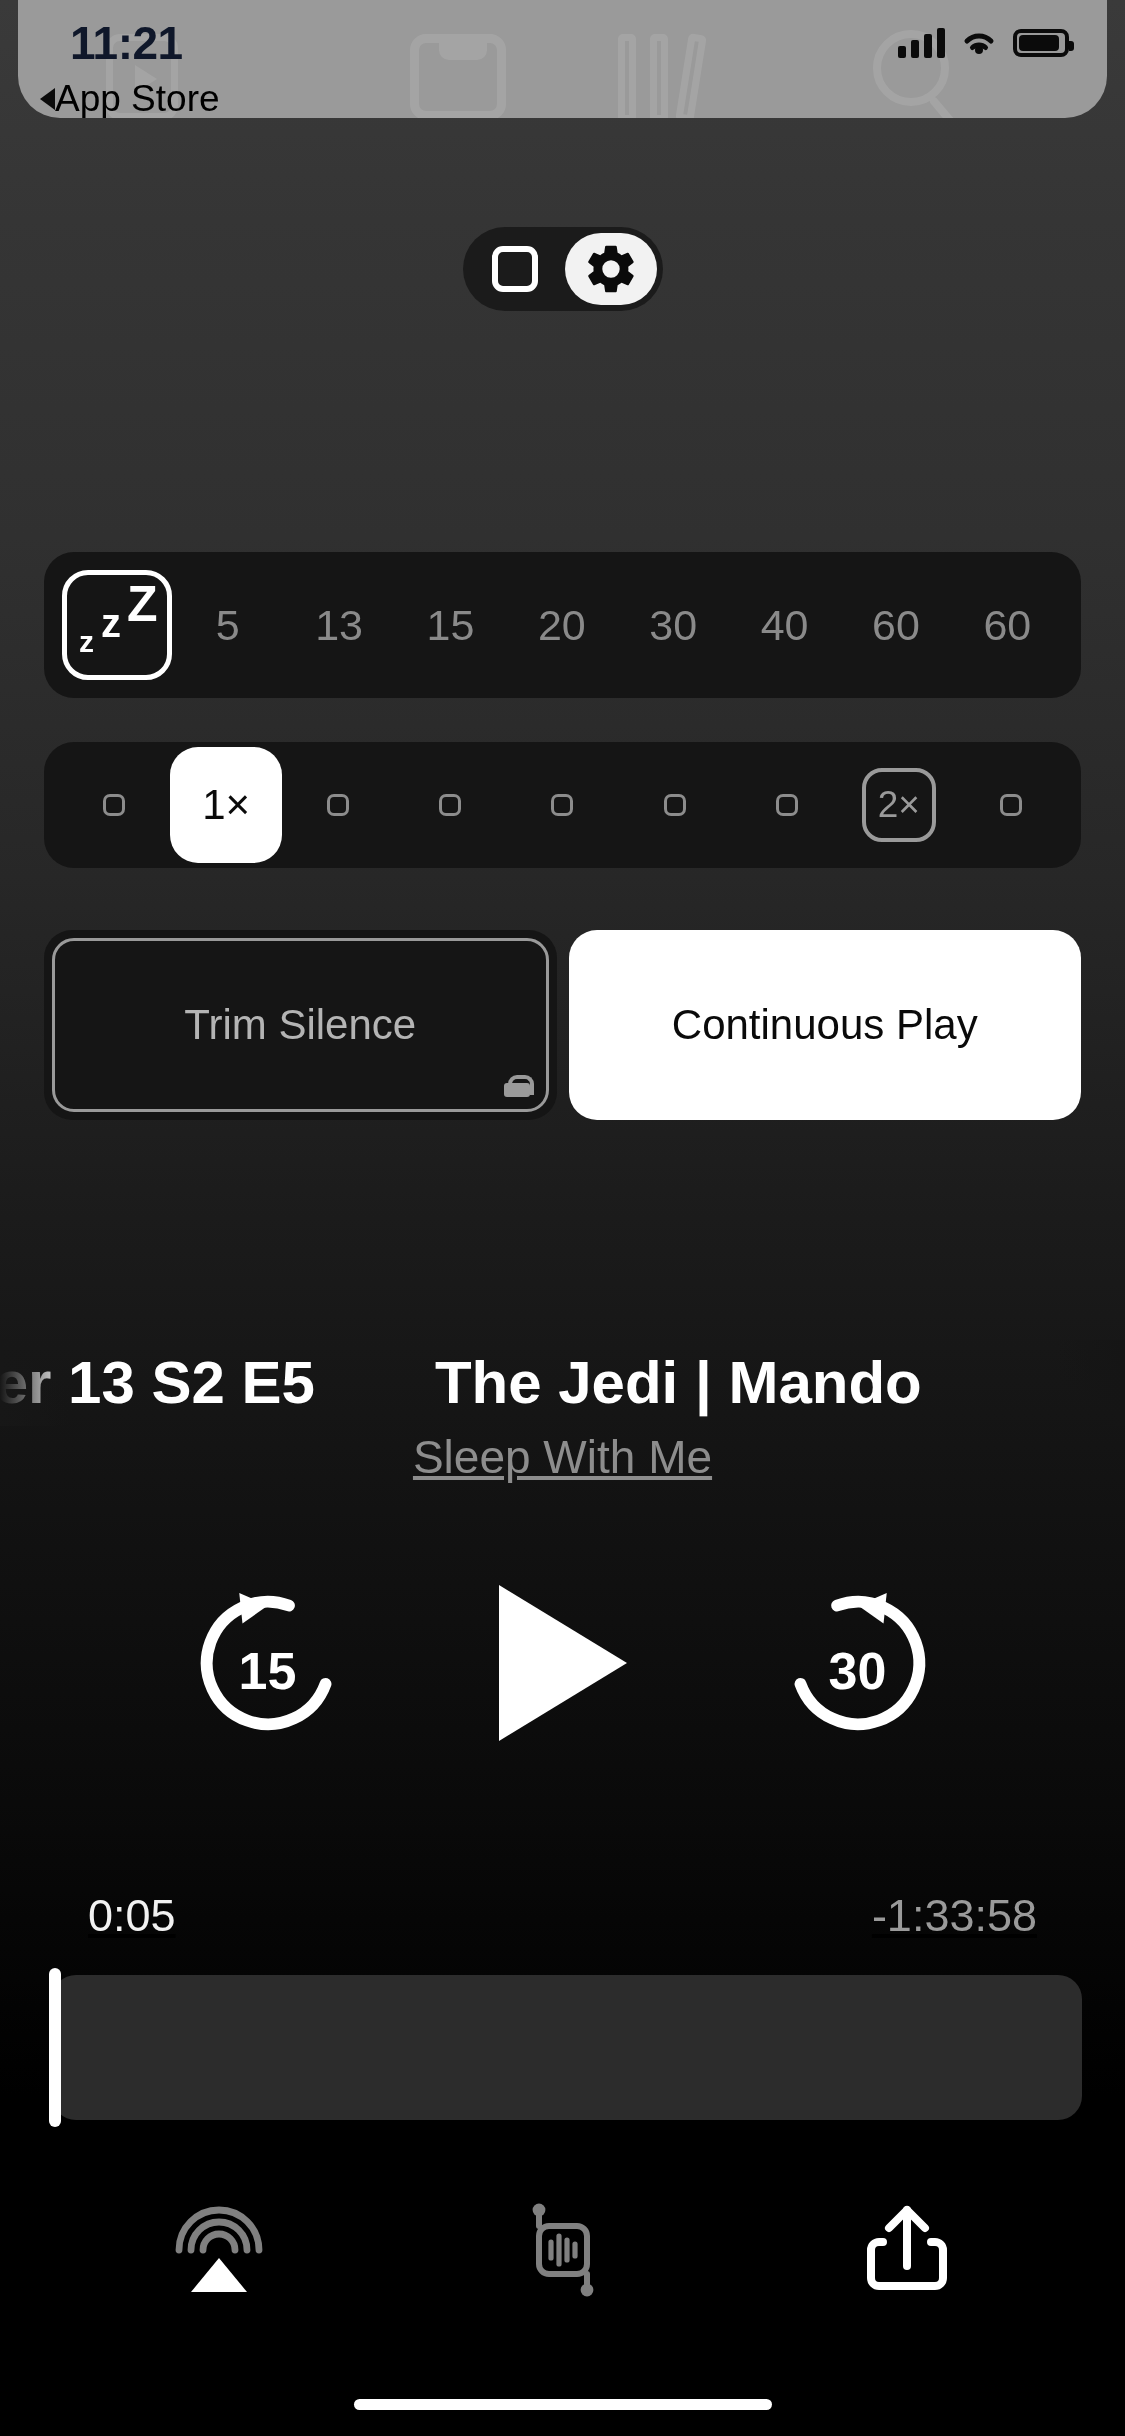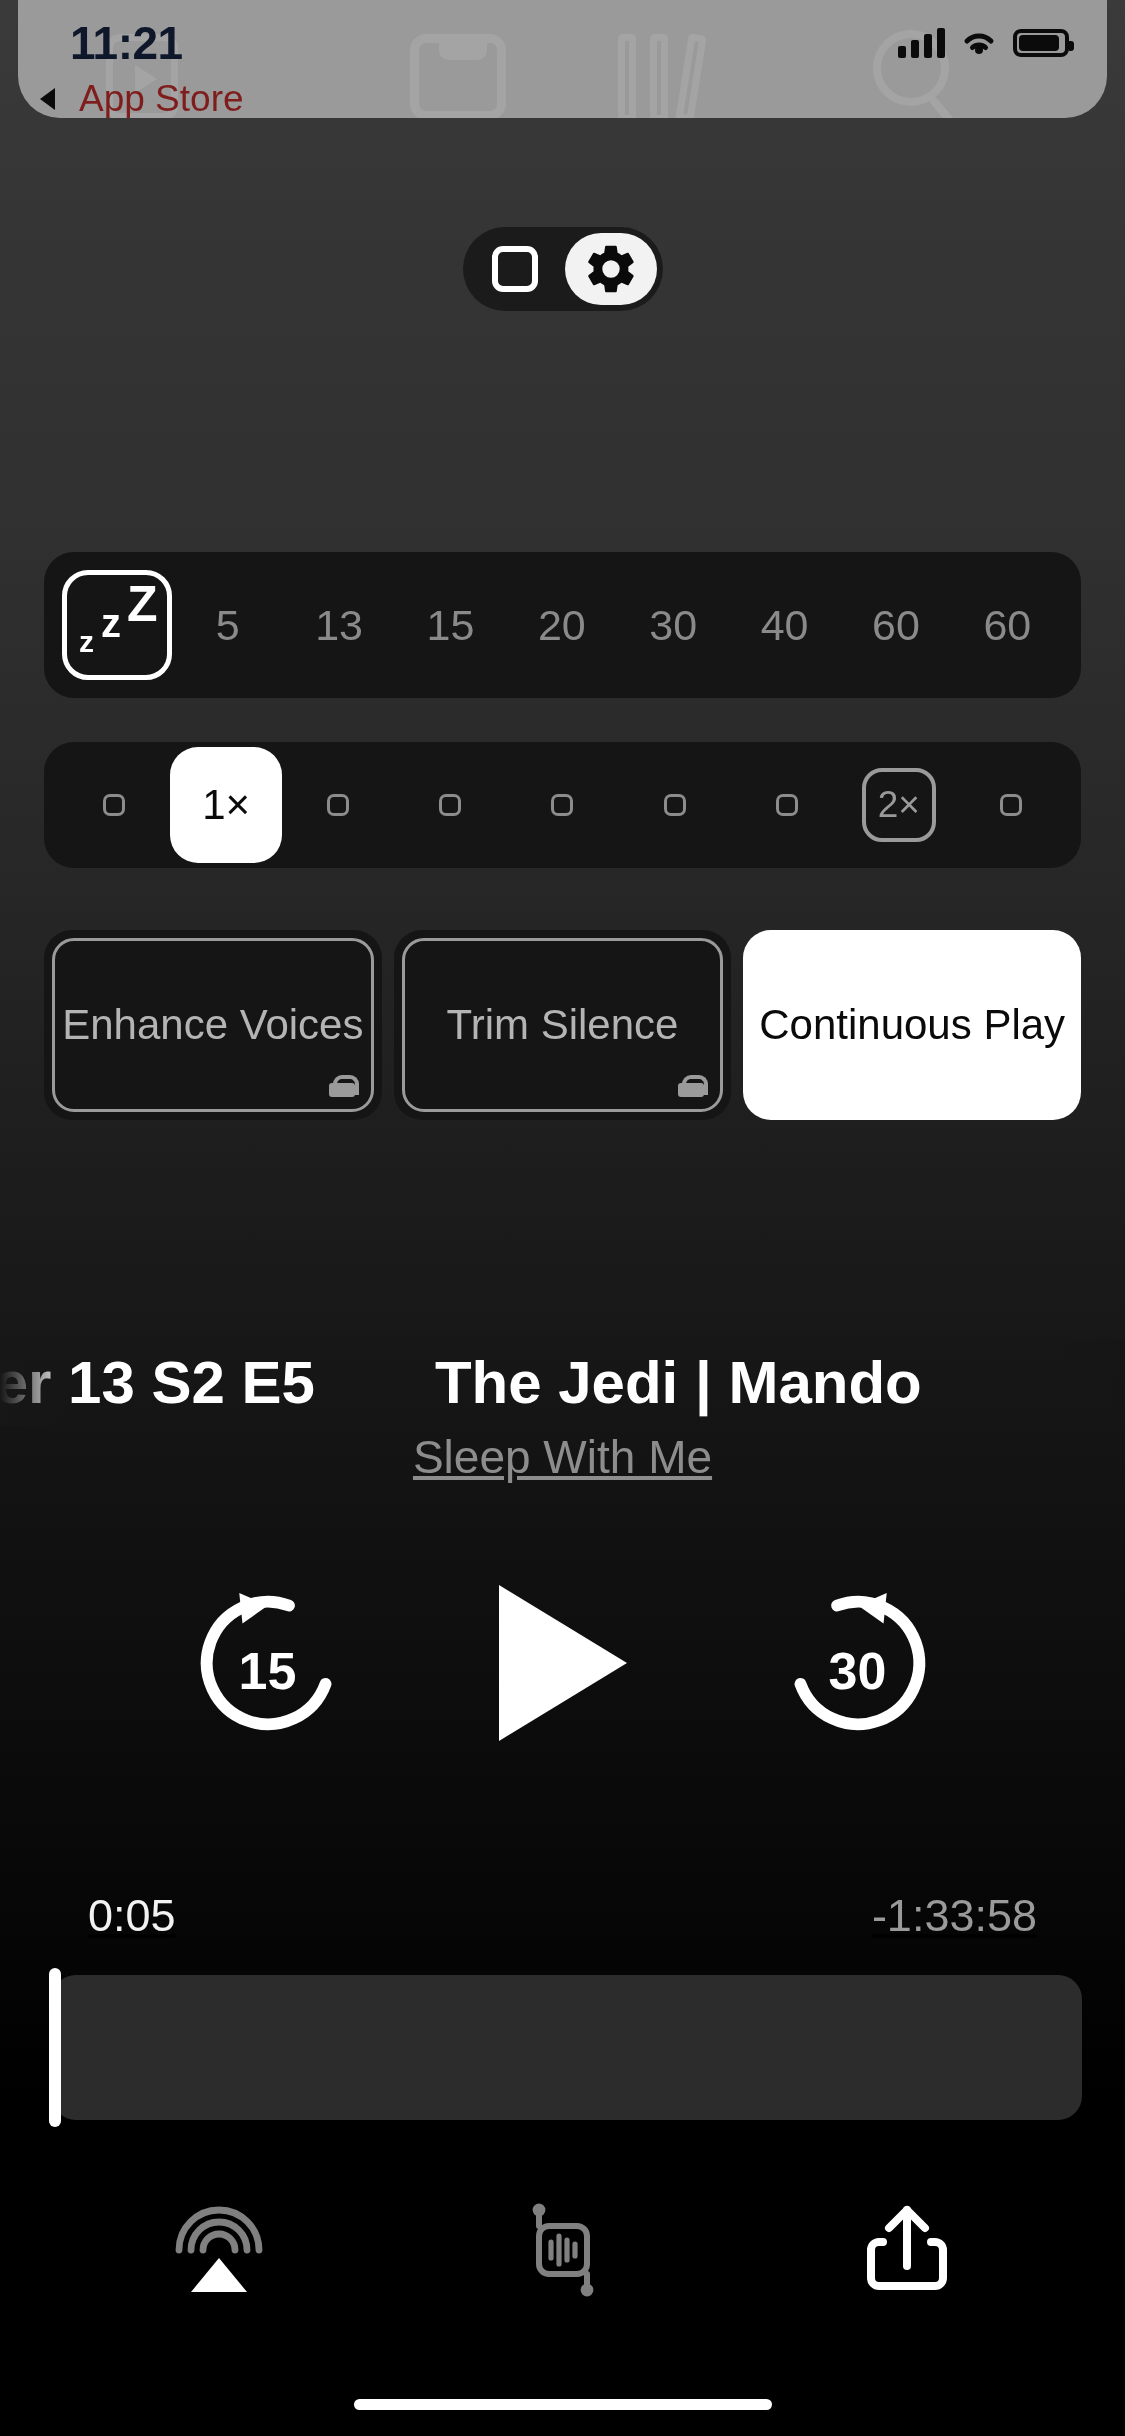--- a/index.html
+++ b/index.html
@@ -35,22 +35,22 @@
   .g-books i:nth-child(3){left:64px;transform:rotate(9deg);}
   .g-search{ left:855px; top:30px; width:76px; height:76px; border:8px solid #fff; border-radius:50%;}
   .g-search:after{content:"";position:absolute;left:58px;top:56px;width:8px;height:36px;background:#fff;transform:rotate(-40deg);border-radius:4px;}
 
   .clock {
     position:absolute; left:52px; top:16px;
     font-size:46px; font-weight:700; color:#0f172a; letter-spacing:-.5px;
   }
   .backlink {
     position:absolute; left:22px; top:78px;
-    font-size:37px; font-weight:400; color:#7f1d1d;
-    display:flex; align-items:center; gap:24px;
+    font-size:37px; font-weight:400; color:#000000;
+    display:flex; align-items:center; gap:0;
   }
   .backlink .tri {
     width:0;height:0;
     border-right:15px solid #0b0b0b;
     border-top:11px solid transparent; border-bottom:11px solid transparent;
   }
   .status-right {
     position:absolute; right:38px; top:28px;
     display:flex; align-items:center; gap:14px;
   }
@@ -296,26 +296,20 @@
       </div>
     <div class="speed-cell">
         <span class="speed-two">2×</span>
       </div>
     <div class="speed-cell">
         <span class="dot"></span>
       </div>
   </div>
 
   <div class="features">
-    <div class="feat">
-      <div class="feat-inner">
-        <span>Enhance Voices</span>
-        <span class="lock"></span>
-      </div>
-    </div>
     <div class="feat">
       <div class="feat-inner">
         <span>Trim Silence</span>
         <span class="lock"></span>
       </div>
     </div>
     <div class="feat on">
       <div class="feat-inner">
         <span>Continuous Play</span>
       </div>

